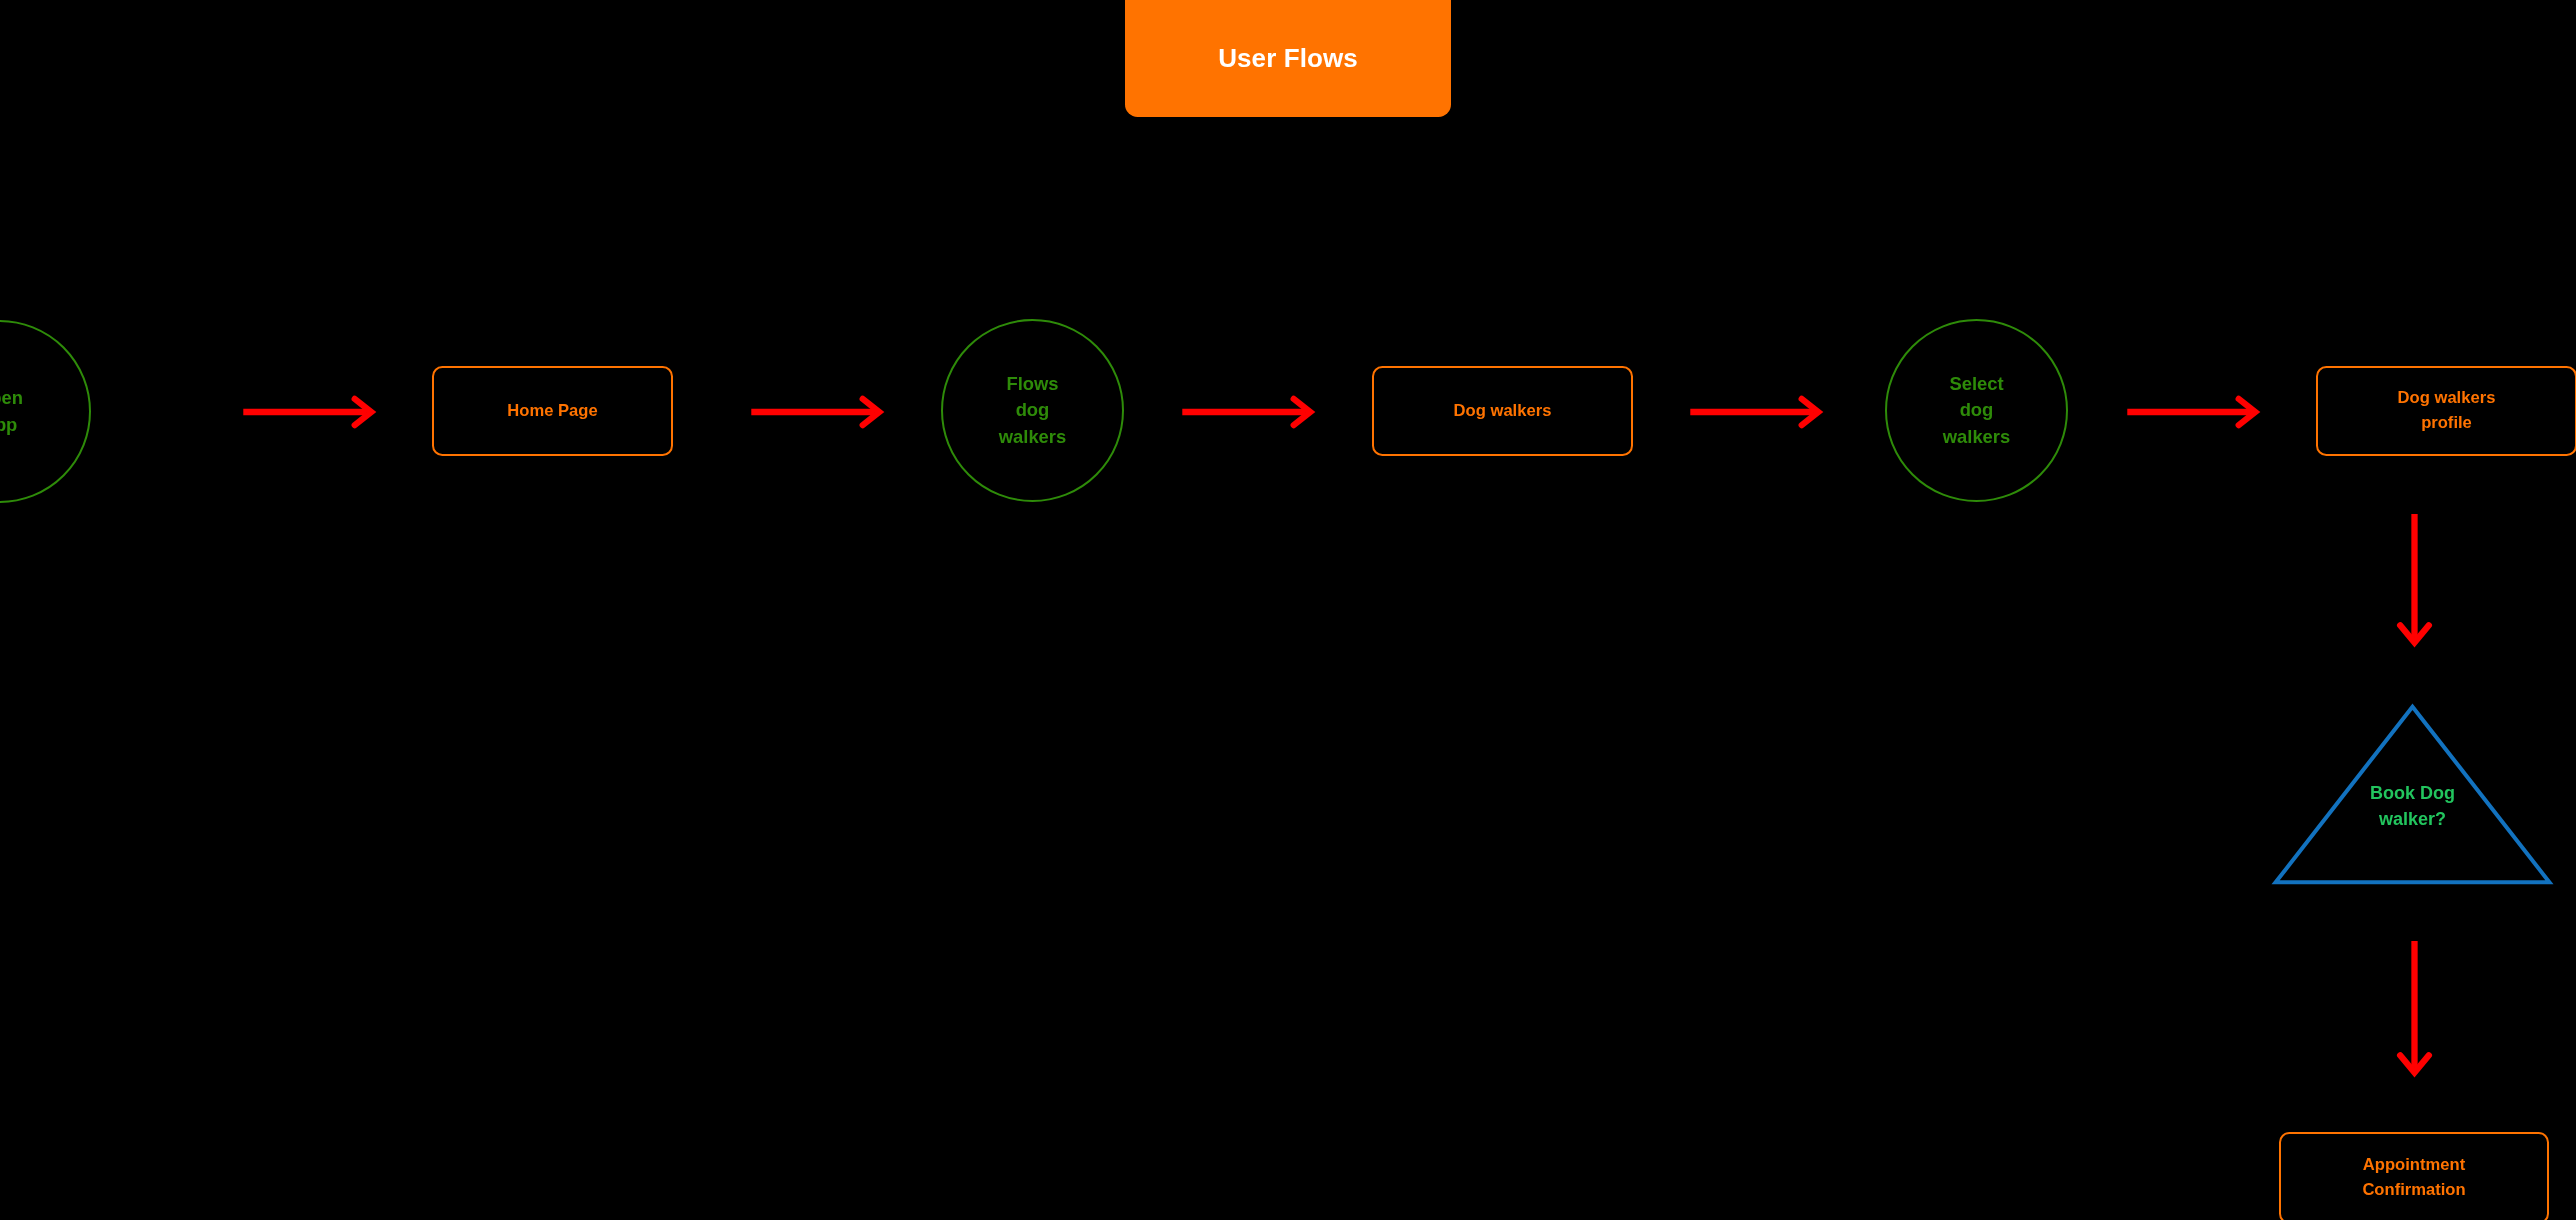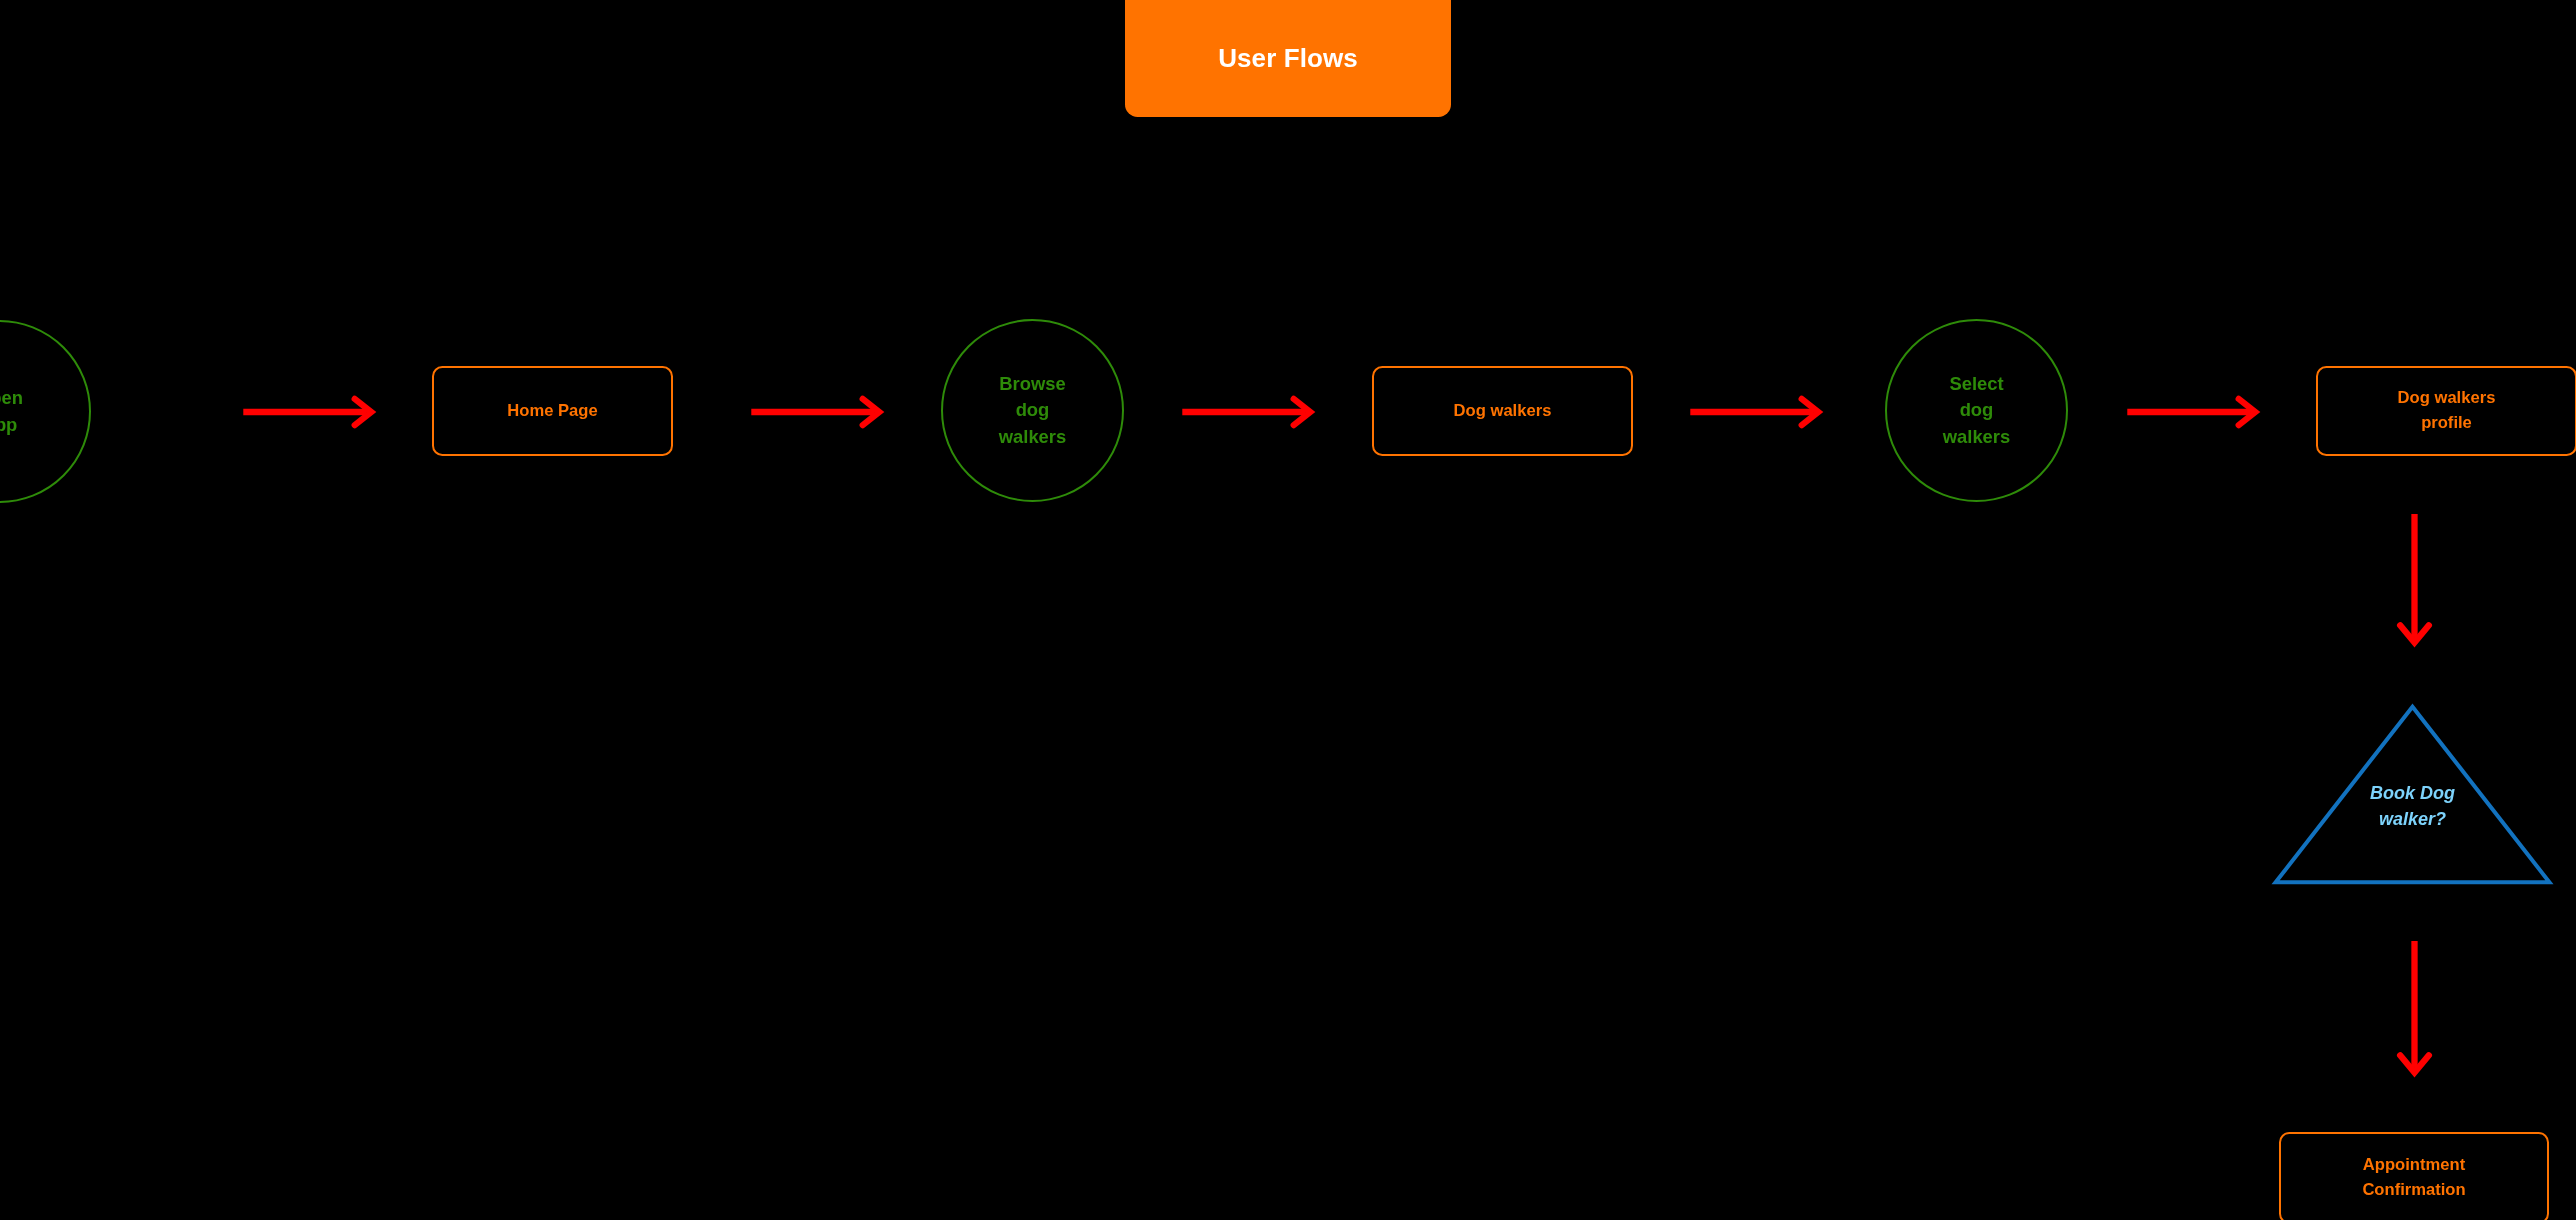--- a/index.html
+++ b/index.html
@@ -93,27 +93,26 @@
     left: 0;
     top: 0;
     overflow: visible;
   }
   .node-triangle .node-label {
     position: absolute;
     left: 0;
     right: 0;
     top: 56%;
     transform: translateY(-50%);
-    color: #7dd3fc;
+    color: #22c55e;
     font-size: 18px;
     font-weight: bold;
     line-height: 1.45;
     white-space: pre-line;
     text-align: center;
-    font-style: italic;
   }
 
   
   .arrow {
     position: absolute;
   }
   .arrow svg {
     display: block;
     overflow: visible;
   }
@@ -144,21 +143,21 @@
   </div>
 
   <div class="arrow" style="left:751px; top:396px; width:132px; height:32px;">
     <svg width="132" height="32" viewBox="0 0 230 56">
       <line x1="0" y1="28" x2="216" y2="28" stroke="#FF0000" stroke-width="11" stroke-linecap="butt"></line>
       <polyline points="195,5 224,28 195,51" fill="none" stroke="#FF0000" stroke-width="11" stroke-linecap="round" stroke-linejoin="miter"></polyline>
     </svg>
   </div>
 
   <div class="node node-circle" style="left:941px; top:319px; width:183px; height:183px;">
-    <span class="node-label">Browse
+    <span class="node-label">Flows
 dog
 walkers</span>
   </div>
 
   <div class="arrow" style="left:1182px; top:396px; width:132px; height:32px;">
     <svg width="132" height="32" viewBox="0 0 230 56">
       <line x1="0" y1="28" x2="216" y2="28" stroke="#FF0000" stroke-width="11" stroke-linecap="butt"></line>
       <polyline points="195,5 224,28 195,51" fill="none" stroke="#FF0000" stroke-width="11" stroke-linecap="round" stroke-linejoin="miter"></polyline>
     </svg>
   </div>

